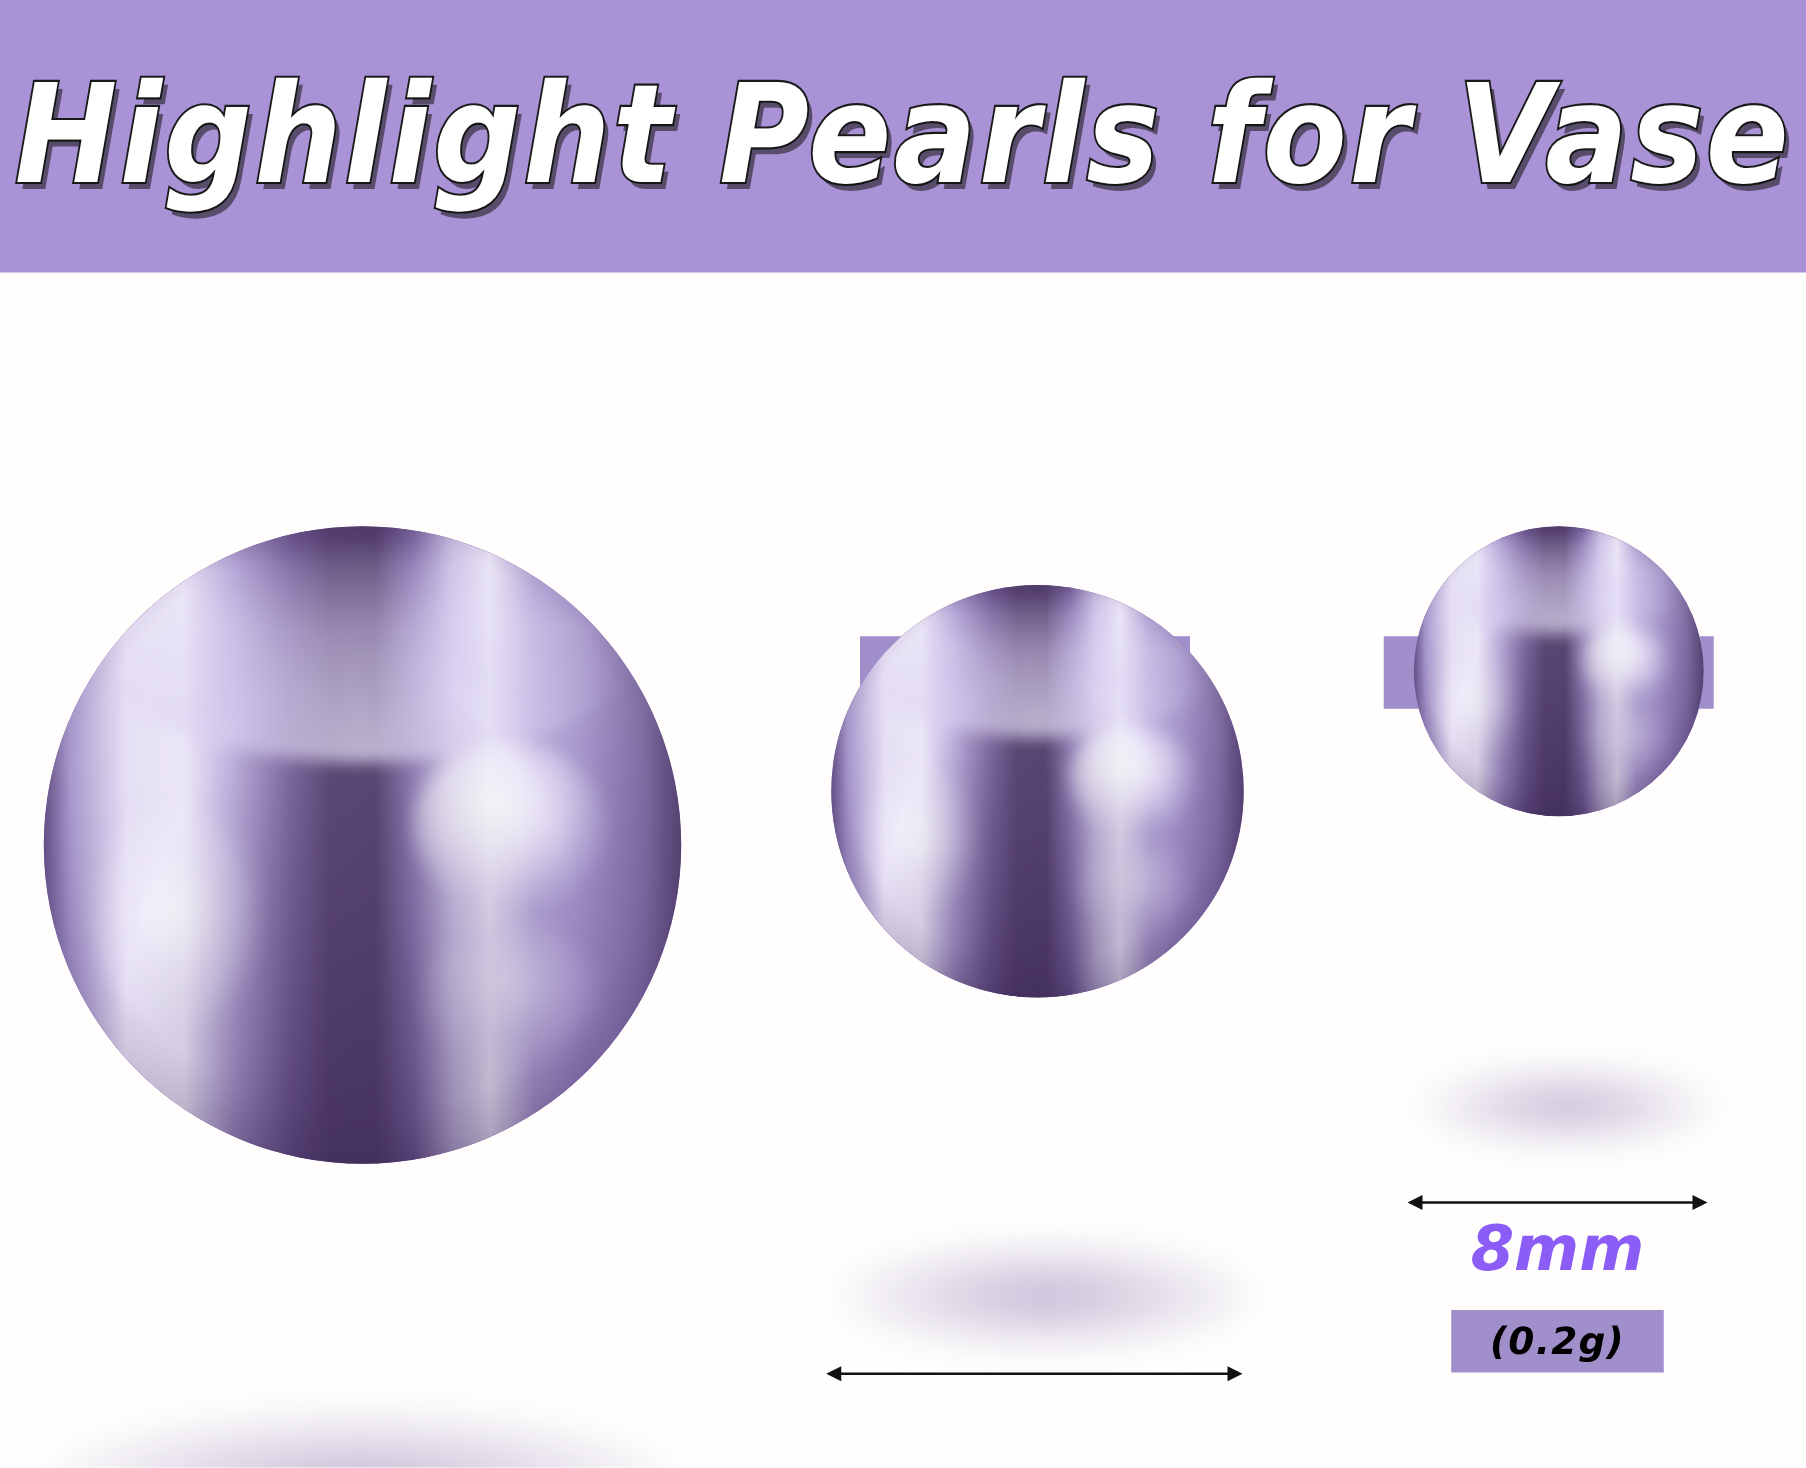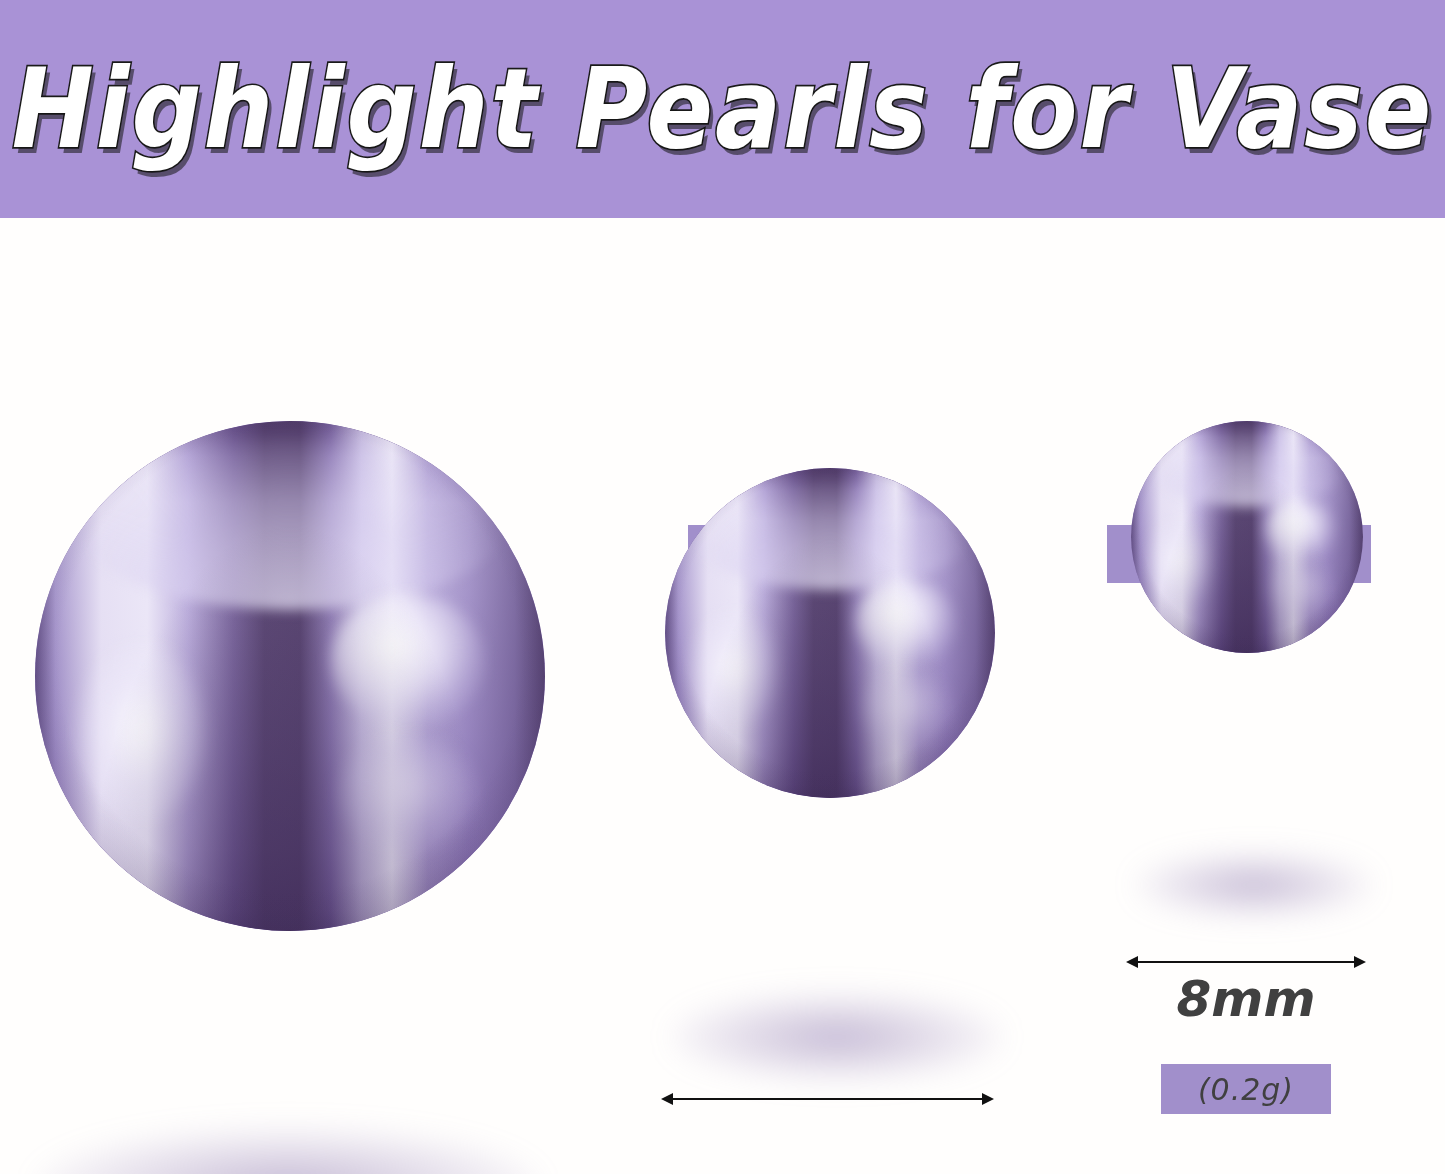--- a/index.html
+++ b/index.html
@@ -53,30 +53,29 @@
     top: 218px;
     width: 1445px;
     height: 956px;
     background: #fffefd;
   }
 
   
   .chip {
     position: absolute;
     background: #a18fcb;
-    color: #404040;
+    color: #000000;
     display: flex;
     align-items: center;
     justify-content: center;
     font-family: "DejaVu Sans", sans-serif;
     font-style: italic;
-    font-weight: 400;
+    font-weight: 700;
     white-space: nowrap;
     box-sizing: border-box;
-    margin-top: 16px;
   }
   .chip-pcs {
     height: 58px;
     font-size: 41px;
     letter-spacing: 1px;
     padding: 0 14px;
   }
   .chip-weight {
     height: 50px;
     font-size: 30px;
@@ -258,21 +257,21 @@
   }
 
   
   .size-label {
     position: absolute;
     text-align: center;
     font-family: "DejaVu Sans", sans-serif;
     font-size: 50px;
     font-weight: 700;
     font-style: italic;
-    color: #404040;
+    color: #8b5cf6;
     white-space: nowrap;
     letter-spacing: 0px;
   }
 </style>
 </head>
 <body>
 
 <div id="header-banner">
   <div id="banner-title">Highlight Pearls for Vase</div>
 </div>

